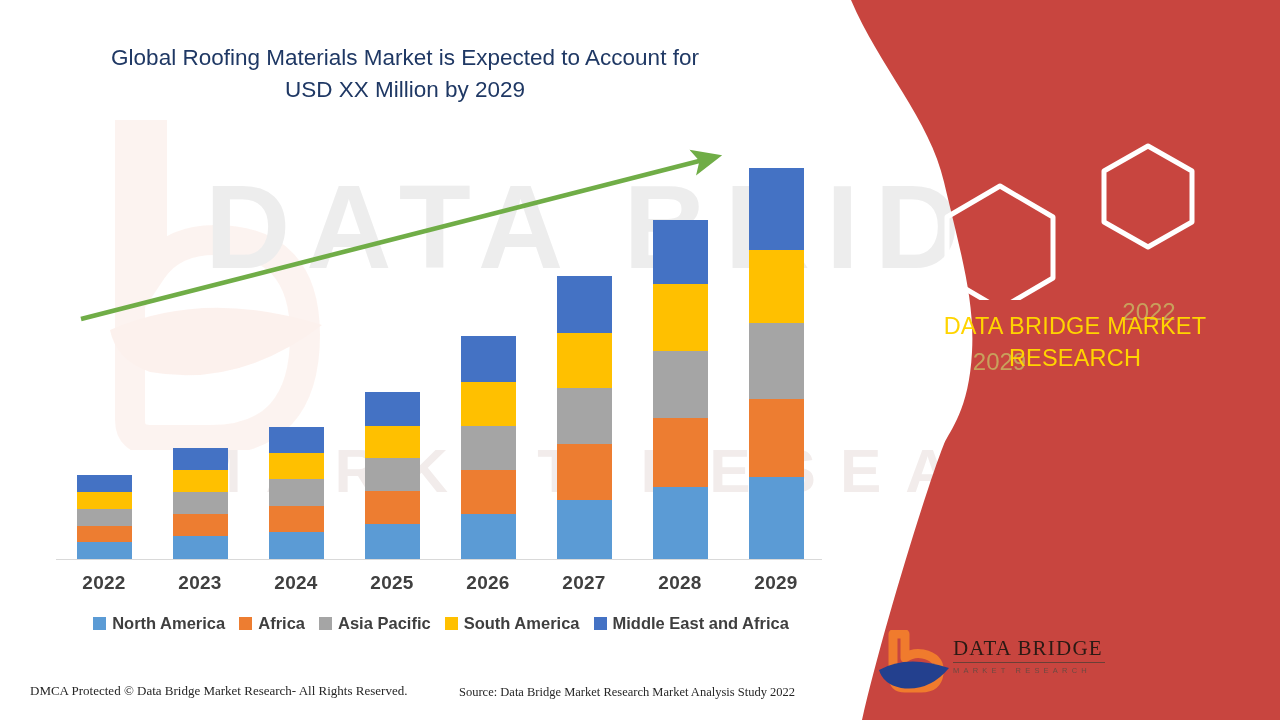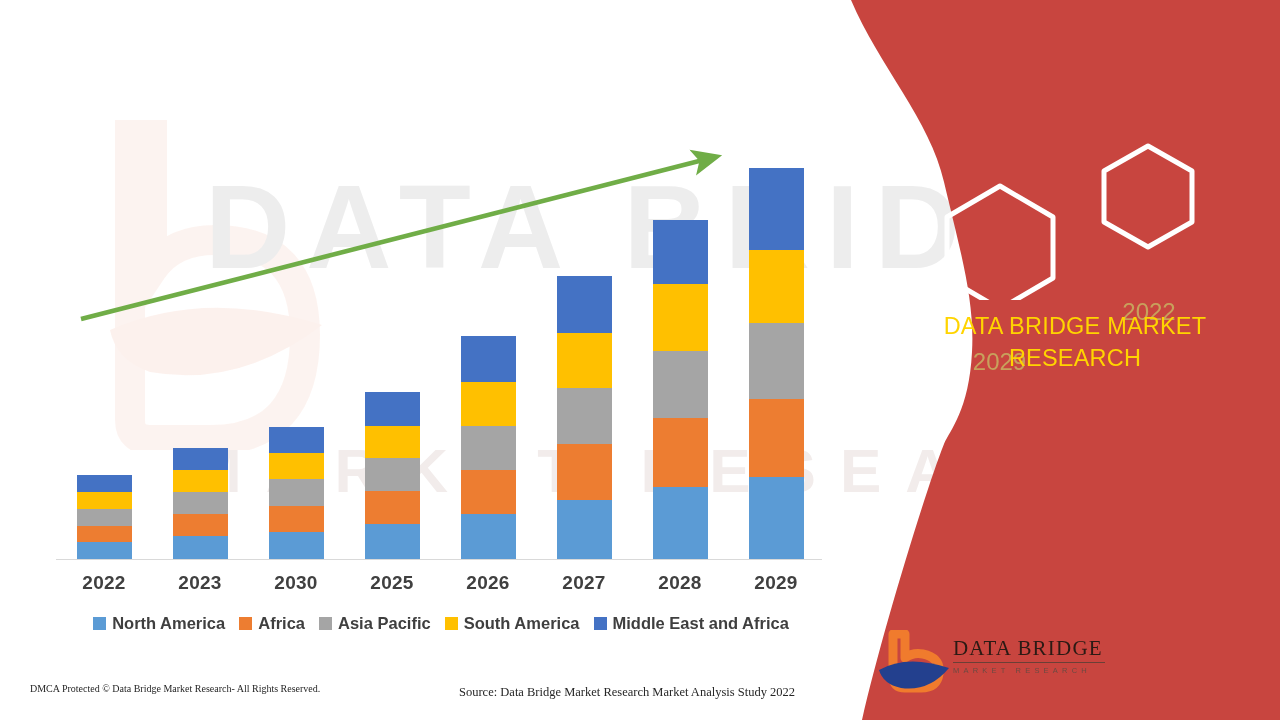--- a/index.html
+++ b/index.html
@@ -70,21 +70,21 @@
     flex-wrap:nowrap;
   }
   .leg-item{display:flex;align-items:center;gap:6px;white-space:nowrap;}
   .leg-sw{width:13px;height:13px;flex:0 0 13px;}
   .leg-lb{font-size:16.5px;font-weight:700;color:#3f3f3f;}
 
   
   .footer-left{
     position:absolute;left:30px;top:683px;
     font-family:"Liberation Serif",serif;
-    font-size:10px;color:#262626;white-space:nowrap;
+    font-size:13px;color:#262626;white-space:nowrap;
   }
   .footer-right{
     position:absolute;left:459px;top:685px;
     font-family:"Liberation Serif",serif;
     font-size:12.5px;color:#262626;white-space:nowrap;
   }
 
   
   .red-panel{position:absolute;left:0;top:0;width:1280px;height:720px;pointer-events:none;}
   .panel-content{position:absolute;left:940px;top:0;width:340px;height:720px;}
@@ -135,20 +135,24 @@
 
   <div class="wm-layer">
     <svg class="wm-b" viewBox="0 0 260 330">
       <path d="M40 10 L40 300 Q40 320 62 320 L120 320 Q215 320 215 215 Q215 120 125 120 Q82 120 62 150 L62 10 Z" fill="none" stroke="#FBEAE4" stroke-width="30"></path>
       <path d="M20 210 Q115 168 232 205 Q150 268 60 252 Q26 240 20 210 Z" fill="#FBE6DF"></path>
     </svg>
     <div class="wm-text t1">DATA BRIDGE</div>
     <div class="wm-text t2">MARKET RESEARCH</div>
   </div>
 
+  <div class="chart-title">
+    <div>Global Roofing Materials Market is Expected to Account for</div>
+    <div>USD XX Million by 2029</div>
+  </div>
 
   <div class="bars" id="bars">
       <div class="bar-col">
         <div class="bar">
           <div class="seg" style="height: 16.76px; background: rgb(68, 114, 196);"></div>
           <div class="seg" style="height: 16.76px; background: rgb(255, 192, 0);"></div>
           <div class="seg" style="height: 16.76px; background: rgb(165, 165, 165);"></div>
           <div class="seg" style="height: 16.76px; background: rgb(237, 125, 49);"></div>
           <div class="seg" style="height: 16.76px; background: rgb(91, 155, 213);"></div>
         </div>
@@ -224,21 +228,21 @@
       <marker id="ah" markerWidth="9" markerHeight="9" refX="3.2" refY="3.2" orient="auto">
         <path d="M0,0.3 L6.6,3.2 L0,6.1 L1.5,3.2 Z" fill="#70AD47"></path>
       </marker>
     </defs>
     <line x1="25" y1="179" x2="651" y2="19" stroke="#70AD47" stroke-width="4.6" marker-end="url(#ah)" stroke-linecap="butt"></line>
   </svg>
 
   <div class="xlabels" id="xlabels">
       <div class="xlabel">2022</div>
       <div class="xlabel">2023</div>
-      <div class="xlabel">2030</div>
+      <div class="xlabel">2024</div>
       <div class="xlabel">2025</div>
       <div class="xlabel">2026</div>
       <div class="xlabel">2027</div>
       <div class="xlabel">2028</div>
       <div class="xlabel">2029</div>
     </div>
 
   <div class="legend" id="legend">
       <div class="leg-item">
         <span class="leg-sw" style="background: rgb(91, 155, 213);"></span>

